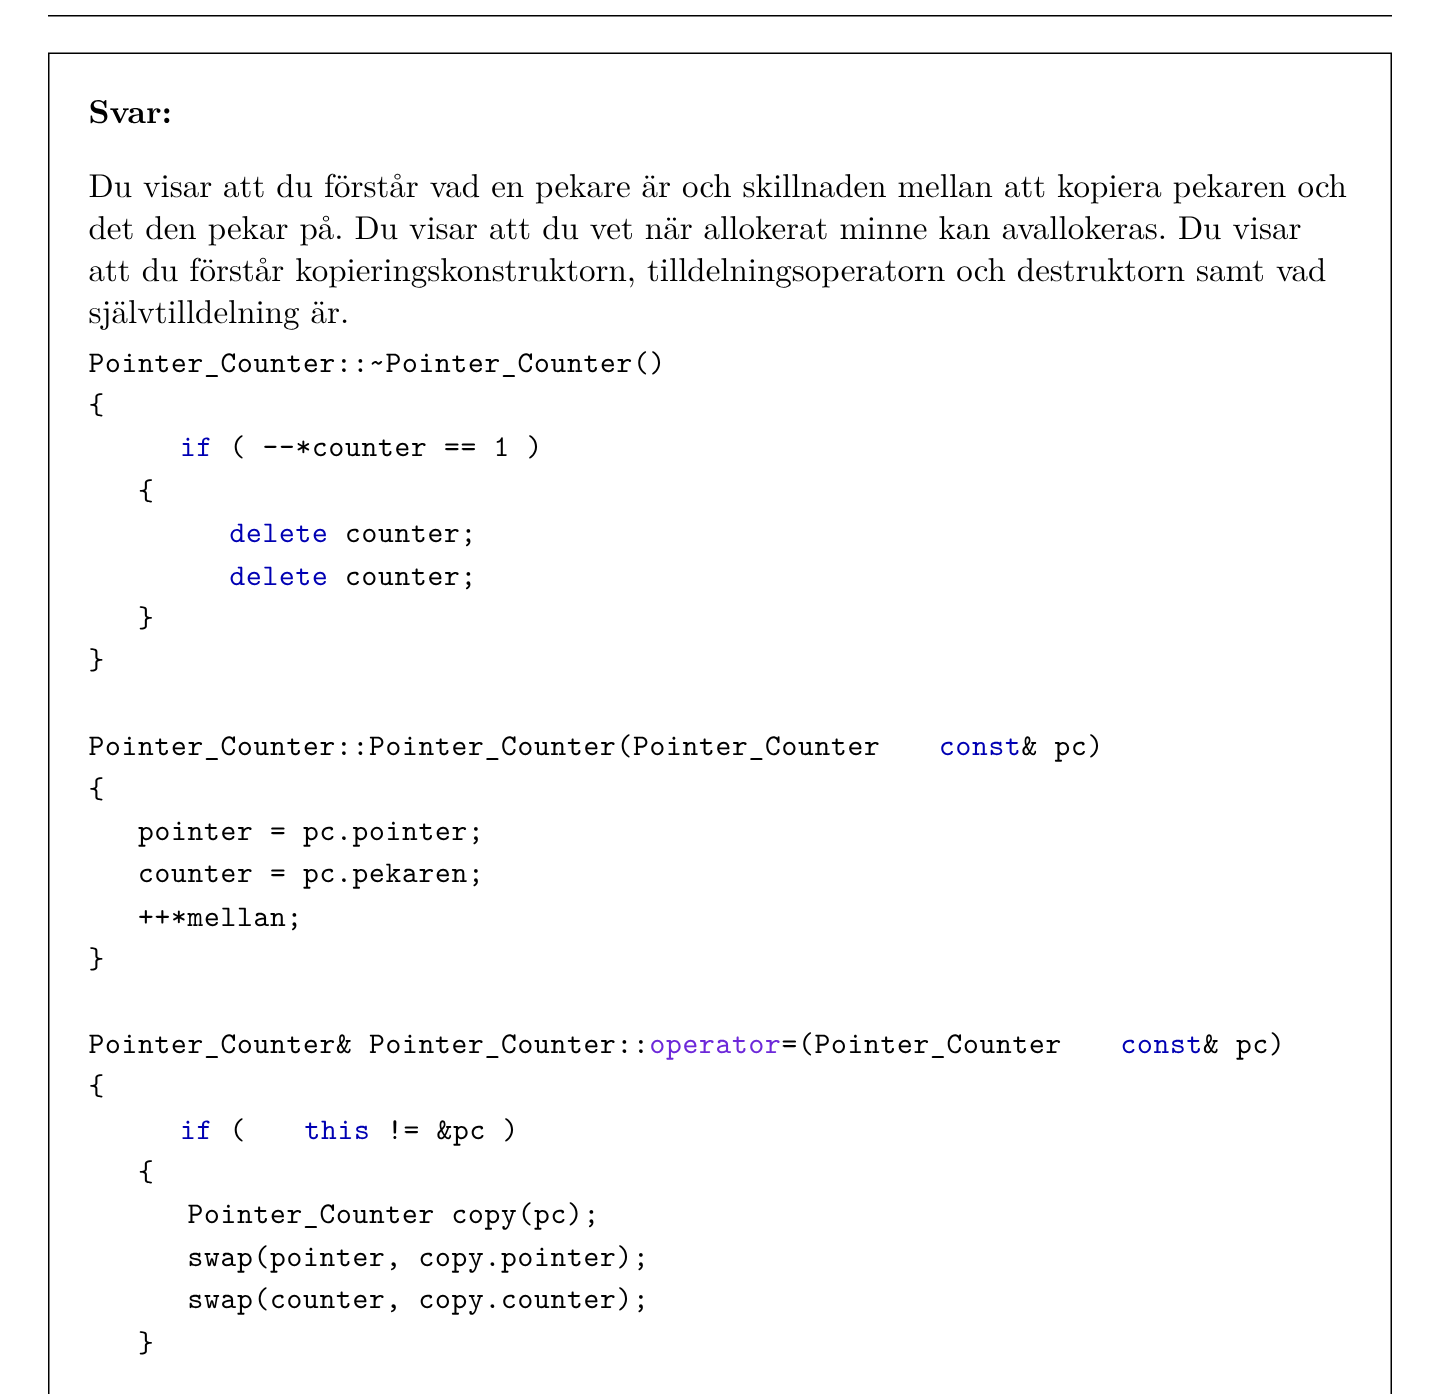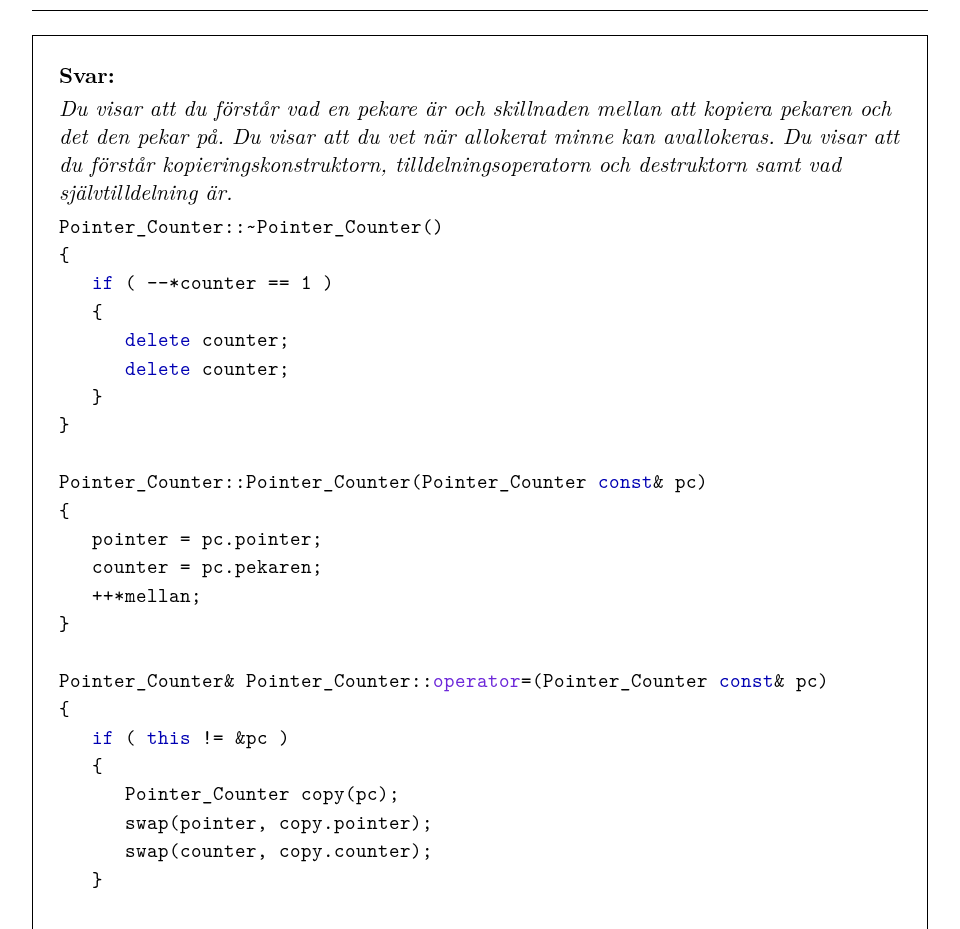--- a/index.html
+++ b/index.html
@@ -26,36 +26,35 @@
     border-top: 1px solid #000;
     margin: 0 0 24px 0;
   }
   .box {
     border: 1px solid #000;
     padding: 22px 26px 26px 26px;
   }
   .answer-label {
     font-weight: bold;
     font-size: 22px;
-    margin-bottom: 4px;
+    margin-bottom: 20px;
   }
   .body-text {
     font-size: 22px;
     line-height: 1.28;
     margin-bottom: 6px;
-    font-style: italic;
   }
   .code {
     font-family: "Latin Modern Mono", "Courier New", Courier, monospace;
     font-size: 20px;
     line-height: 1.42;
     white-space: pre;
     letter-spacing: 0.5px;
   }
-  .kw { color: #0000b3; }   
+  .kw { color: #0000b3; margin-left: 28px; }   
   .fn { color: #6d28d9; }   
 </style>
 </head>
 <body>
 
 <div class="page">
 
   <hr class="header-rule">
 
   <div class="box">

